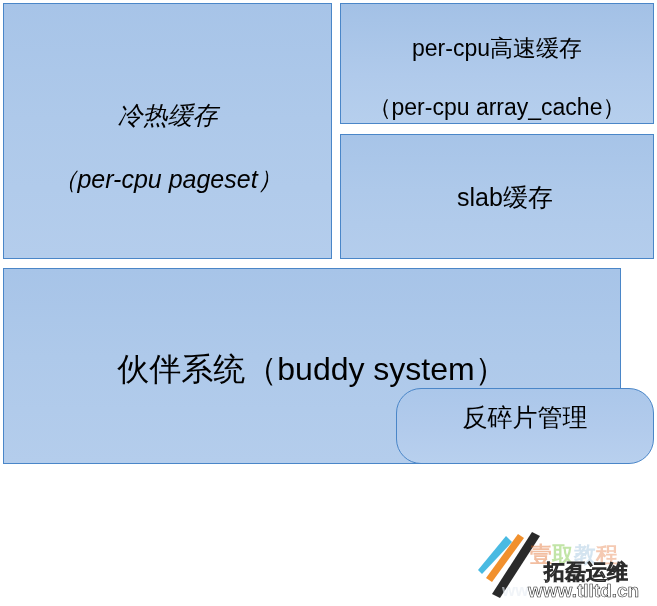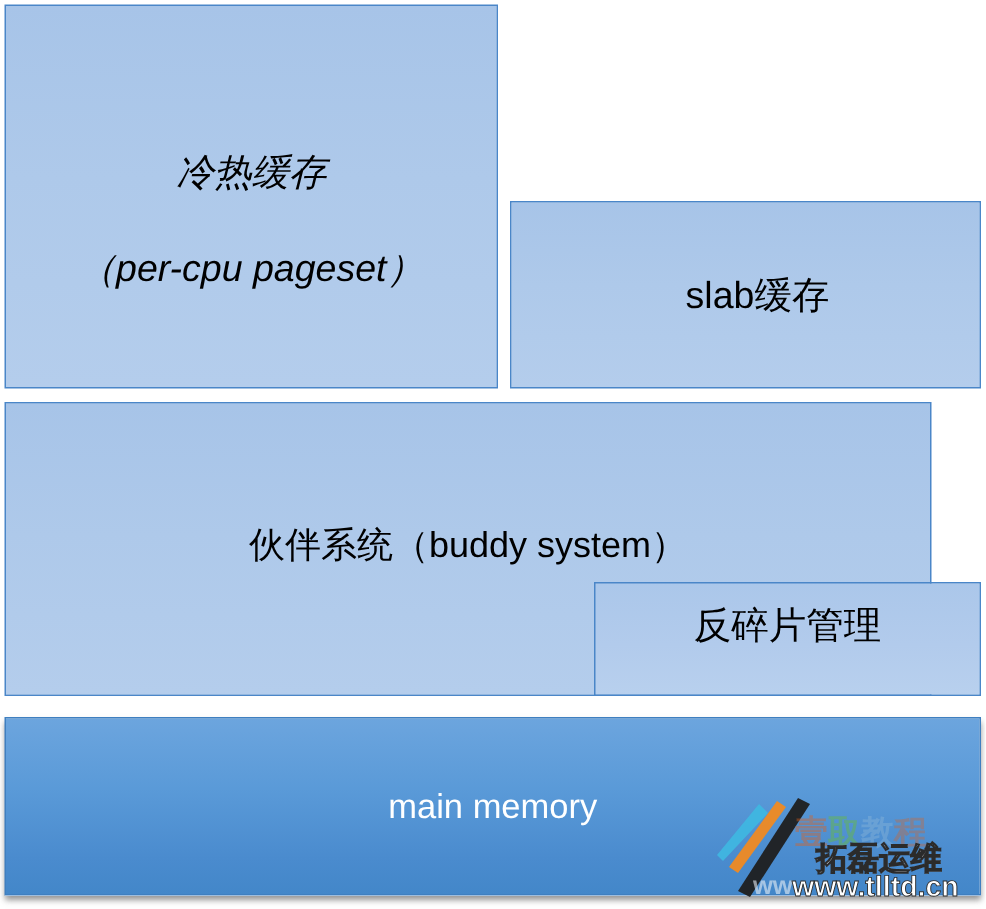--- a/index.html
+++ b/index.html
@@ -36,20 +36,21 @@
   .fill-light {
     background: linear-gradient(to bottom, #a7c4e8 0%, #aec9ea 45%, #b4cdec 100%);
   }
   .fill-light-2 {
     background: linear-gradient(to bottom, #a3c1e6 0%, #b0caeb 60%, #b6cfed 100%);
   }
 
   
   .fill-nested {
     background: linear-gradient(to bottom, #abc7ea 0%, #b2cbec 55%, #b8d0ee 100%);
+    border-radius: 25px;
   }
 
   
   .fill-strong {
     background: linear-gradient(to bottom, #6ca5de 0%, #5a9ad8 40%, #4a8bce 80%, #4387c9 100%);
     border: 1px solid #3f7fc0;
     color: #ffffff;
     box-shadow: 0 3px 4px rgba(90, 90, 90, 0.65);
   }
 
@@ -67,21 +68,21 @@
   }
   #box-slab {
     left: 340px; top: 134px;
     width: 314px; height: 125px;
     font-size: 25px;
     padding-left: 16px;
   }
   #box-buddy {
     left: 3px;  top: 268px;
     width: 618px; height: 196px;
-    font-size: 24px;
+    font-size: 32px;
     align-items: flex-start;
     justify-content: center;
   }
   #buddy-label {
     margin-top: 80px;
     white-space: nowrap;
   }
   #box-antifrag {
     left: 396px; top: 388px;
     width: 258px; height: 76px;
@@ -120,36 +121,39 @@
 
 <div id="canvas">
 
   <div class="box fill-light" id="box-pageset">
     <div class="box-label">
       <span>冷热缓存</span><br>
       <span>（per-cpu pageset）</span>
     </div>
   </div>
 
+  <div class="box fill-light-2" id="box-percpu-cache">
+    <div class="box-label">
+      <span>per-cpu高速缓存</span><br>
+      <span>（per-cpu array_cache）</span>
+    </div>
+  </div>
 
   <div class="box fill-light" id="box-slab">
     <div class="box-label">slab缓存</div>
   </div>
 
   <div class="box fill-light" id="box-buddy">
     <div class="box-label" id="buddy-label">伙伴系统（buddy system）</div>
   </div>
 
   <div class="box fill-nested" id="box-antifrag">
     <div class="box-label" id="antifrag-label">反碎片管理</div>
   </div>
 
-  <div class="box fill-strong" id="box-main-memory">
-    <div class="box-label">main memory</div>
-  </div>
 
   <div id="watermark">
     <svg width="182" height="68" viewBox="0 0 182 68" xmlns="http://www.w3.org/2000/svg">
 
       <g>
         <path d="M34 4 L6 38 L10 42 L40 10 Z" fill="#3fb6e0" opacity="0.95"></path>
         <path d="M46 2 L14 46 L20 50 L52 6 Z" fill="#f08a22" opacity="0.95"></path>
         <path d="M60 0 L20 62 L28 66 L68 4 Z" fill="#1f1f1f" opacity="0.95"></path>
       </g>
 

